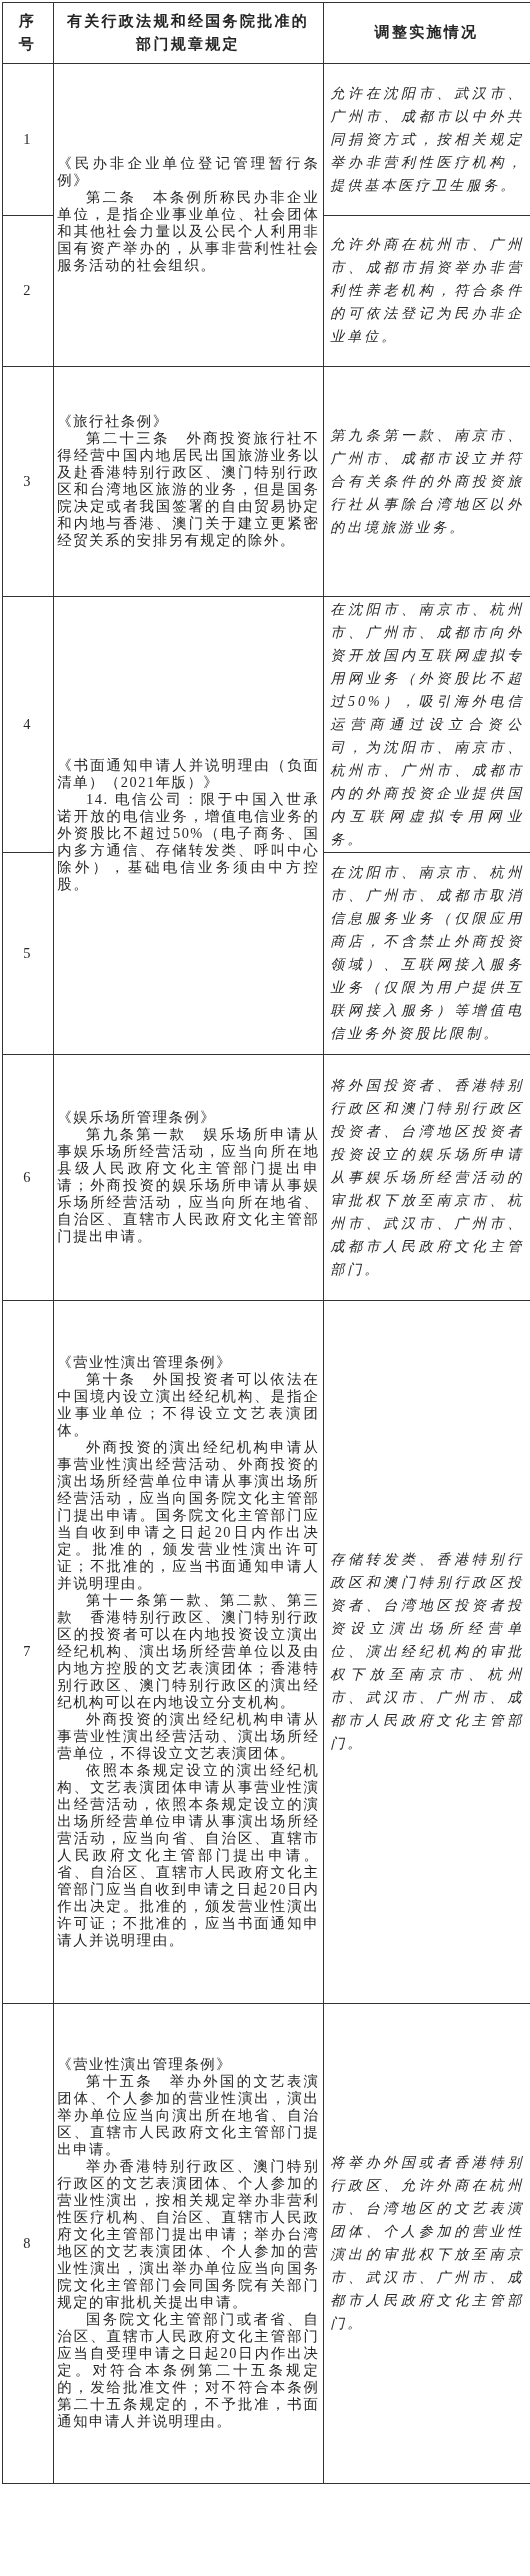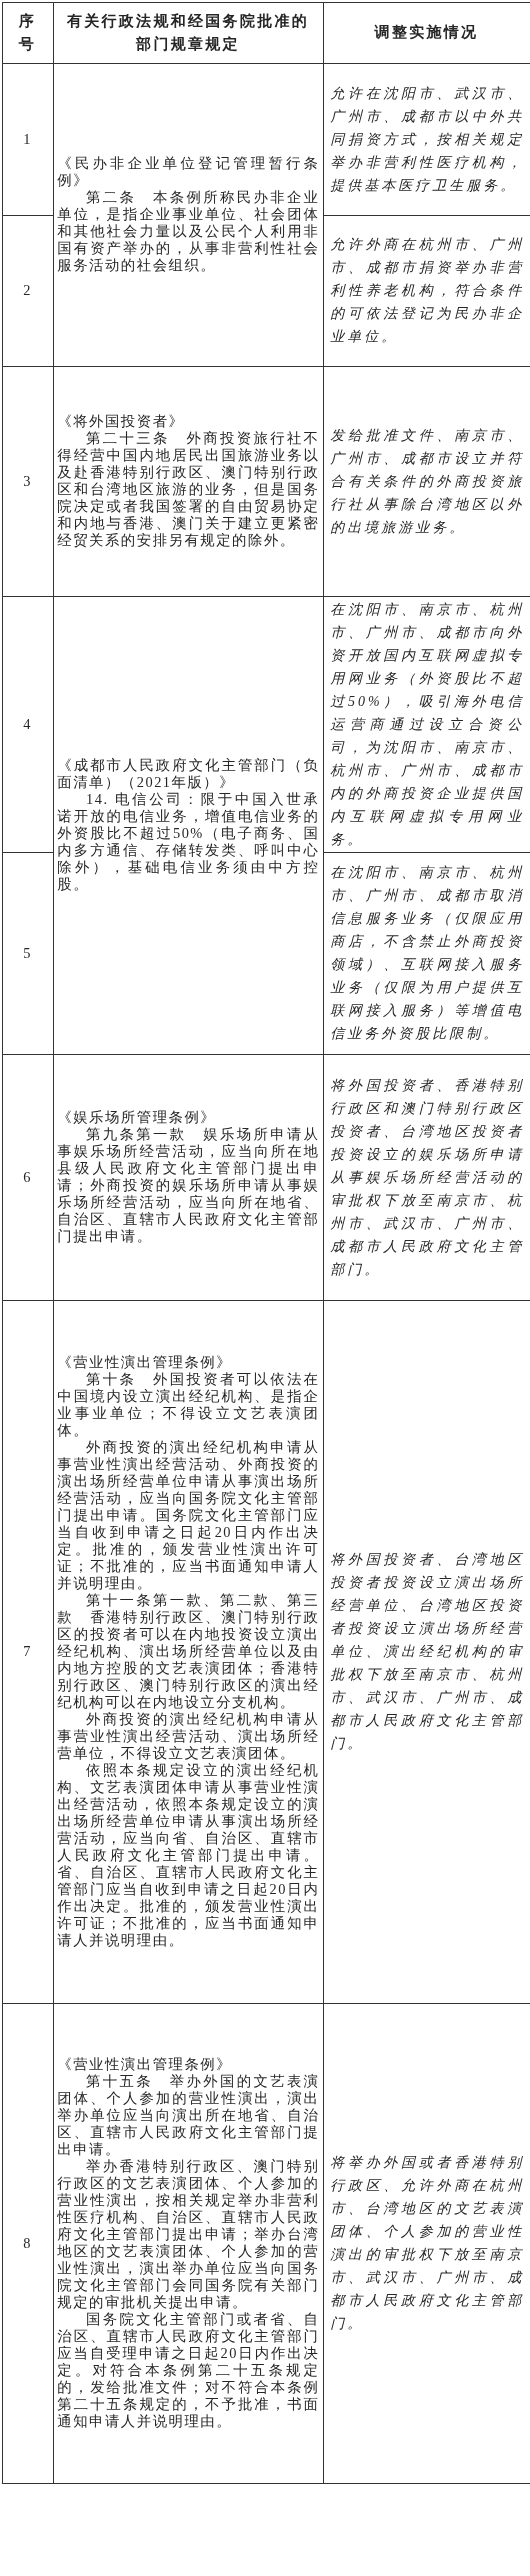--- a/index.html
+++ b/index.html
@@ -77,31 +77,31 @@
       </tr>
       <tr class="r2">
         <td class="seq">2</td>
         <td class="impl">
           <p class="para">允许外商在杭州市、广州市、成都市捐资举办非营利性养老机构，符合条件的可依法登记为民办非企业单位。</p>
         </td>
       </tr>
       <tr class="r3">
         <td class="seq">3</td>
         <td class="reg">
-          <p class="para">《将外国投资者》</p>
+          <p class="para">《旅行社条例》</p>
           <p class="para indent">第二十三条　外商投资旅行社不得经营中国内地居民出国旅游业务以及赴香港特别行政区、澳门特别行政区和台湾地区旅游的业务，但是国务院决定或者我国签署的自由贸易协定和内地与香港、澳门关于建立更紧密经贸关系的安排另有规定的除外。</p>
         </td>
         <td class="impl">
-          <p class="para">发给批准文件、南京市、广州市、成都市设立并符合有关条件的外商投资旅行社从事除台湾地区以外的出境旅游业务。</p>
+          <p class="para">第九条第一款、南京市、广州市、成都市设立并符合有关条件的外商投资旅行社从事除台湾地区以外的出境旅游业务。</p>
         </td>
       </tr>
       <tr class="r4">
         <td class="seq">4</td>
         <td class="reg" rowspan="2">
-          <p class="para">《成都市人民政府文化主管部门（负面清单）（2021年版）》</p>
+          <p class="para">《书面通知申请人并说明理由（负面清单）（2021年版）》</p>
           <p class="para indent">14. 电信公司：限于中国入世承诺开放的电信业务，增值电信业务的外资股比不超过50%（电子商务、国内多方通信、存储转发类、呼叫中心除外），基础电信业务须由中方控股。</p>
         </td>
         <td class="impl">
           <p class="para">在沈阳市、南京市、杭州市、广州市、成都市向外资开放国内互联网虚拟专用网业务（外资股比不超过50%），吸引海外电信运营商通过设立合资公司，为沈阳市、南京市、杭州市、广州市、成都市内的外商投资企业提供国内互联网虚拟专用网业务。</p>
         </td>
       </tr>
       <tr class="r5">
         <td class="seq">5</td>
         <td class="impl">
           <p class="para">在沈阳市、南京市、杭州市、广州市、成都市取消信息服务业务（仅限应用商店，不含禁止外商投资领域）、互联网接入服务业务（仅限为用户提供互联网接入服务）等增值电信业务外资股比限制。</p>
@@ -121,21 +121,21 @@
         <td class="seq">7</td>
         <td class="reg">
           <p class="para">《营业性演出管理条例》</p>
           <p class="para indent">第十条　外国投资者可以依法在中国境内设立演出经纪机构、是指企业事业单位；不得设立文艺表演团体。</p>
           <p class="para indent">外商投资的演出经纪机构申请从事营业性演出经营活动、外商投资的演出场所经营单位申请从事演出场所经营活动，应当向国务院文化主管部门提出申请。国务院文化主管部门应当自收到申请之日起20日内作出决定。批准的，颁发营业性演出许可证；不批准的，应当书面通知申请人并说明理由。</p>
           <p class="para indent">第十一条第一款、第二款、第三款　香港特别行政区、澳门特别行政区的投资者可以在内地投资设立演出经纪机构、演出场所经营单位以及由内地方控股的文艺表演团体；香港特别行政区、澳门特别行政区的演出经纪机构可以在内地设立分支机构。</p>
           <p class="para indent">外商投资的演出经纪机构申请从事营业性演出经营活动、演出场所经营单位，不得设立文艺表演团体。</p>
           <p class="para indent">依照本条规定设立的演出经纪机构、文艺表演团体申请从事营业性演出经营活动，依照本条规定设立的演出场所经营单位申请从事演出场所经营活动，应当向省、自治区、直辖市人民政府文化主管部门提出申请。省、自治区、直辖市人民政府文化主管部门应当自收到申请之日起20日内作出决定。批准的，颁发营业性演出许可证；不批准的，应当书面通知申请人并说明理由。</p>
         </td>
         <td class="impl">
-          <p class="para">将外国投资者、台湾地区投资者投资设立演出场所经营单位、台湾地区投资者投资设立演出场所经营单位、演出经纪机构的审批权下放至南京市、杭州市、武汉市、广州市、成都市人民政府文化主管部门。</p>
+          <p class="para">存储转发类、香港特别行政区和澳门特别行政区投资者、台湾地区投资者投资设立演出场所经营单位、演出经纪机构的审批权下放至南京市、杭州市、武汉市、广州市、成都市人民政府文化主管部门。</p>
         </td>
       </tr>
       <tr class="r8">
         <td class="seq">8</td>
         <td class="reg">
           <p class="para">《营业性演出管理条例》</p>
           <p class="para indent">第十五条　举办外国的文艺表演团体、个人参加的营业性演出，演出举办单位应当向演出所在地省、自治区、直辖市人民政府文化主管部门提出申请。</p>
           <p class="para indent">举办香港特别行政区、澳门特别行政区的文艺表演团体、个人参加的营业性演出，按相关规定举办非营利性医疗机构、自治区、直辖市人民政府文化主管部门提出申请；举办台湾地区的文艺表演团体、个人参加的营业性演出，演出举办单位应当向国务院文化主管部门会同国务院有关部门规定的审批机关提出申请。</p>
           <p class="para indent">国务院文化主管部门或者省、自治区、直辖市人民政府文化主管部门应当自受理申请之日起20日内作出决定。对符合本条例第二十五条规定的，发给批准文件；对不符合本条例第二十五条规定的，不予批准，书面通知申请人并说明理由。</p>
         </td>

